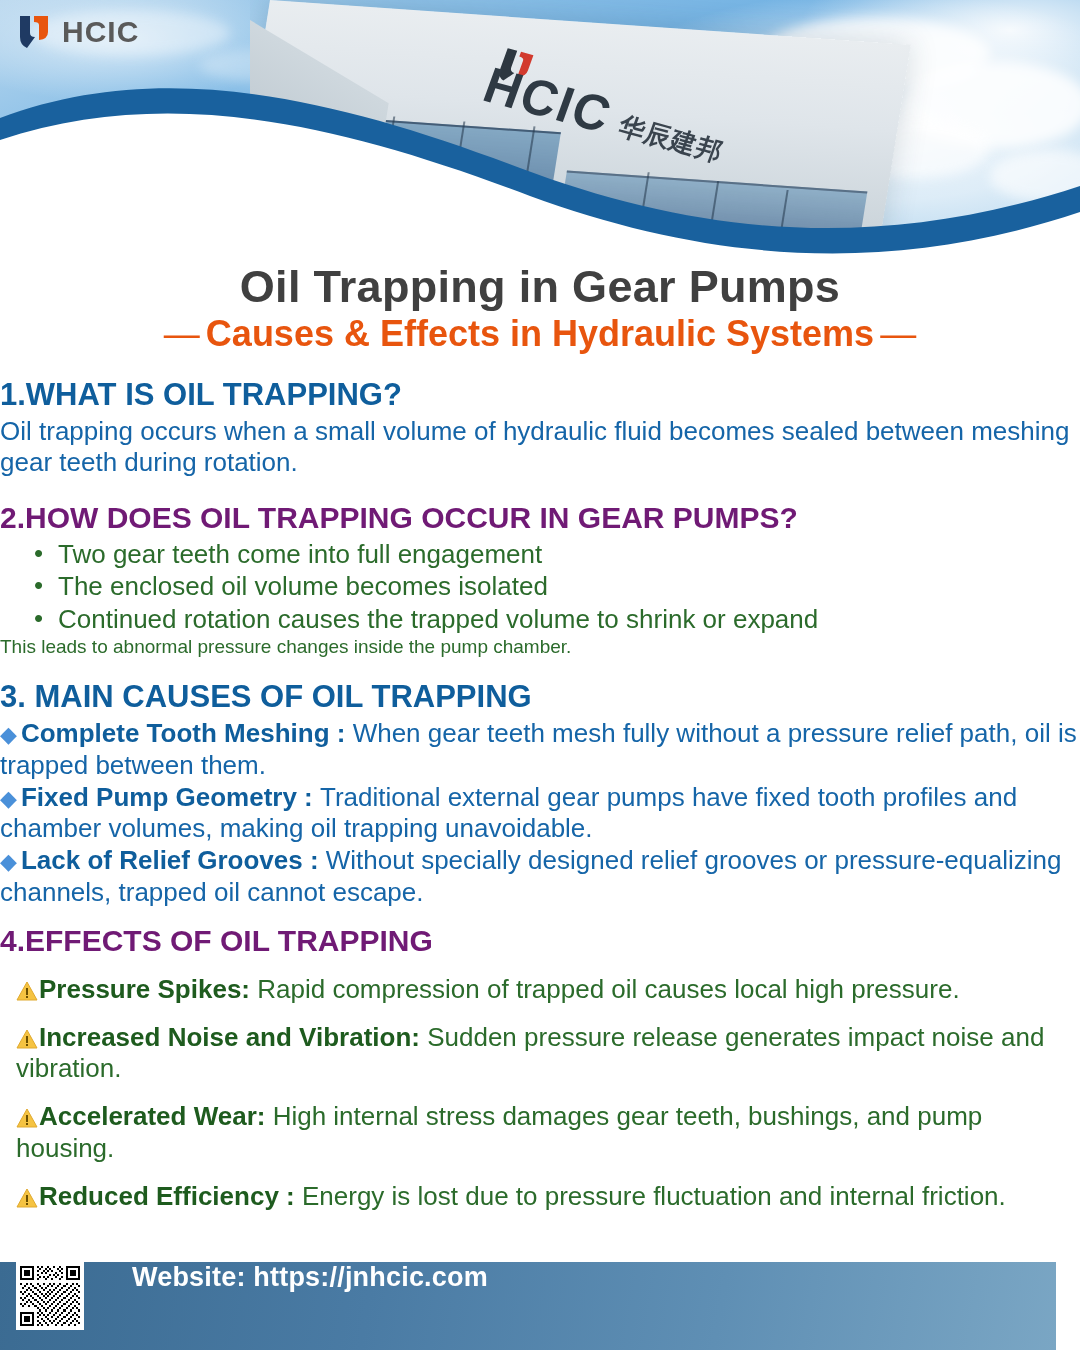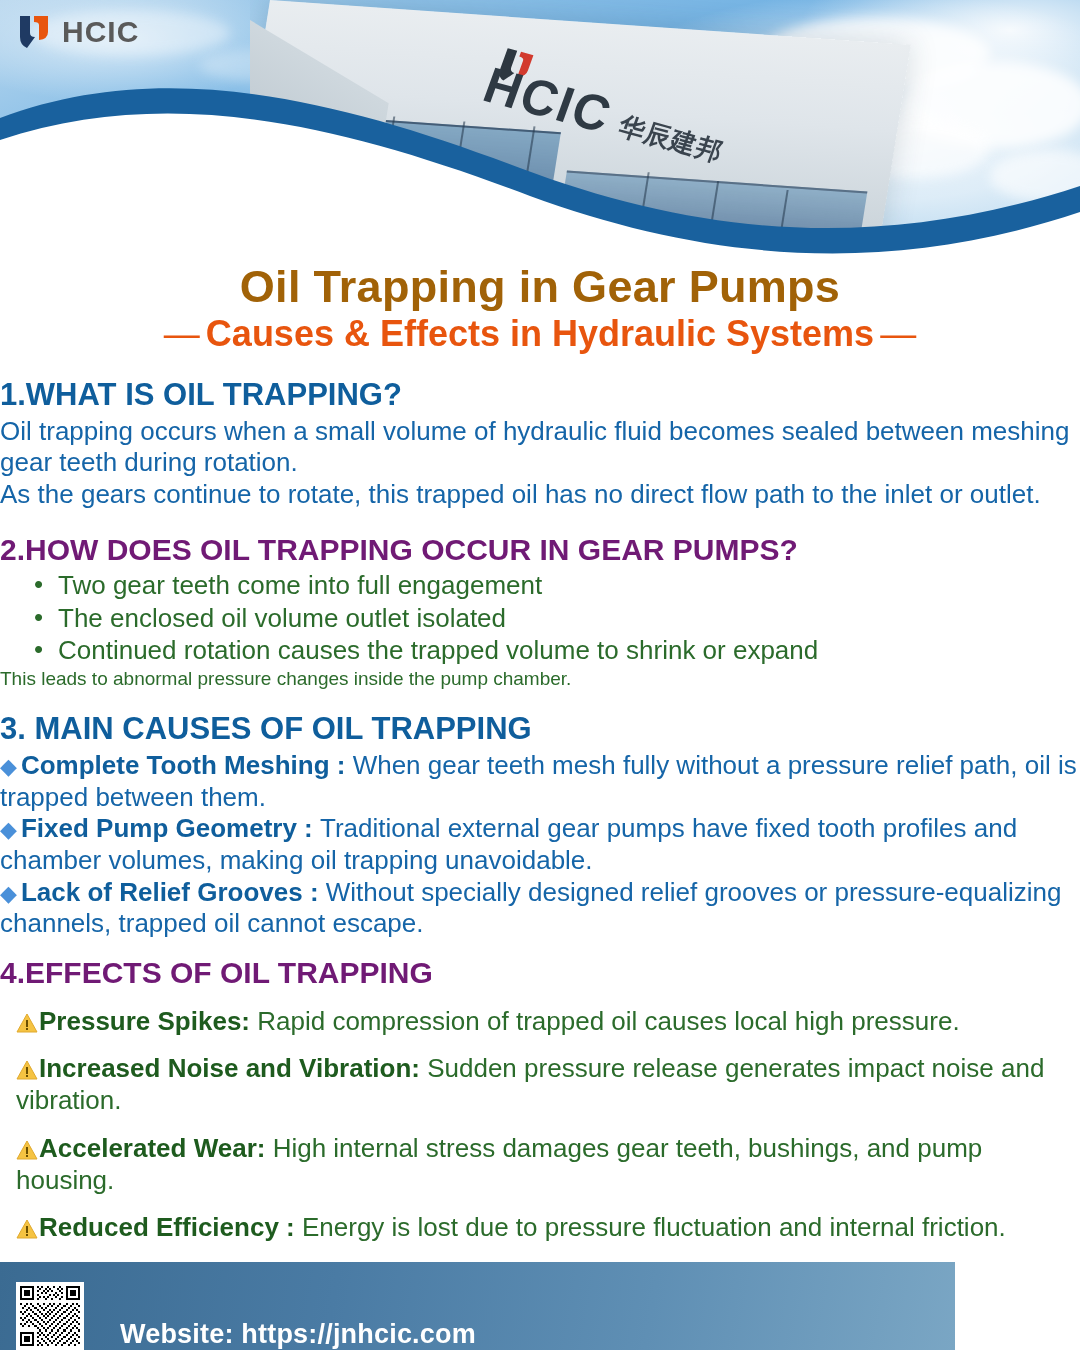--- a/index.html
+++ b/index.html
@@ -145,21 +145,21 @@
   
   .title-block {
     position: absolute;
     left: 0; top: 264px;
     width: 1080px;
     text-align: center;
   }
   .title-main {
     font-size: 45px;
     font-weight: 700;
-    color: #a16207;
+    color: #404040;
     letter-spacing: 0.3px;
     line-height: 1.0;
     margin: 0;
   }
   .title-sub {
     font-size: 36px;
     font-weight: 700;
     color: #E8550E;
     line-height: 1.15;
     margin: 4px 0 0 0;
@@ -251,26 +251,27 @@
     margin-right: 1px;
   }
   .sp-1 { height: 22px; }
   .sp-2 { height: 22px; }
   .sp-3 { height: 16px; }
 
   
   .footer {
     position: absolute;
     left: 0; bottom: 0;
-    width: 955px;
+    width: 1056px;
     height: 88px;
     background: linear-gradient(100deg, #3b6b92 0%, #4a7ba4 35%, #5f8fb4 68%, #7aa6c4 100%);
     border-top: 2px solid #ffffff;
     display: flex;
-    align-items: flex-end;
+    align-items: flex-start;
+    gap: 12px;
   }
   .qr {
     width: 68px; height: 68px;
     margin-left: 16px;
     background: #ffffff;
     padding: 4px;
     box-sizing: border-box;
     flex: 0 0 auto;
   }
   .qr svg { display: block; }
@@ -339,30 +340,29 @@
     <div class="title-sub">
       <span class="title-dash">—</span><span>Causes &amp; Effects in Hydraulic Systems</span><span class="title-dash">—</span>
     </div>
   </div>
 
   <div class="content">
 
     <div class="sec">
       <div class="h-blue">1.WHAT IS OIL TRAPPING?</div>
       <p class="p-blue">Oil trapping occurs when a small volume of hydraulic fluid becomes sealed between meshing gear teeth during rotation.</p>
-      <p class="p-blue">As the gears continue to rotate, this trapped oil has no direct flow path to the inlet or outlet.</p>
     </div>
 
     <div class="sp-1"></div>
 
     <div class="sec">
       <div class="h-green">2.HOW DOES OIL TRAPPING OCCUR IN GEAR PUMPS?</div>
       <ul class="bul-green">
         <li>Two gear teeth come into full engagement</li>
-        <li>The enclosed oil volume outlet isolated</li>
+        <li>The enclosed oil volume becomes isolated</li>
         <li>Continued rotation causes the trapped volume to shrink or expand</li>
       </ul>
       <p class="p-green">This leads to abnormal pressure changes inside the pump chamber.</p>
     </div>
 
     <div class="sp-2"></div>
 
     <div class="sec">
       <div class="h-blue">3. MAIN CAUSES OF OIL TRAPPING</div>
 

